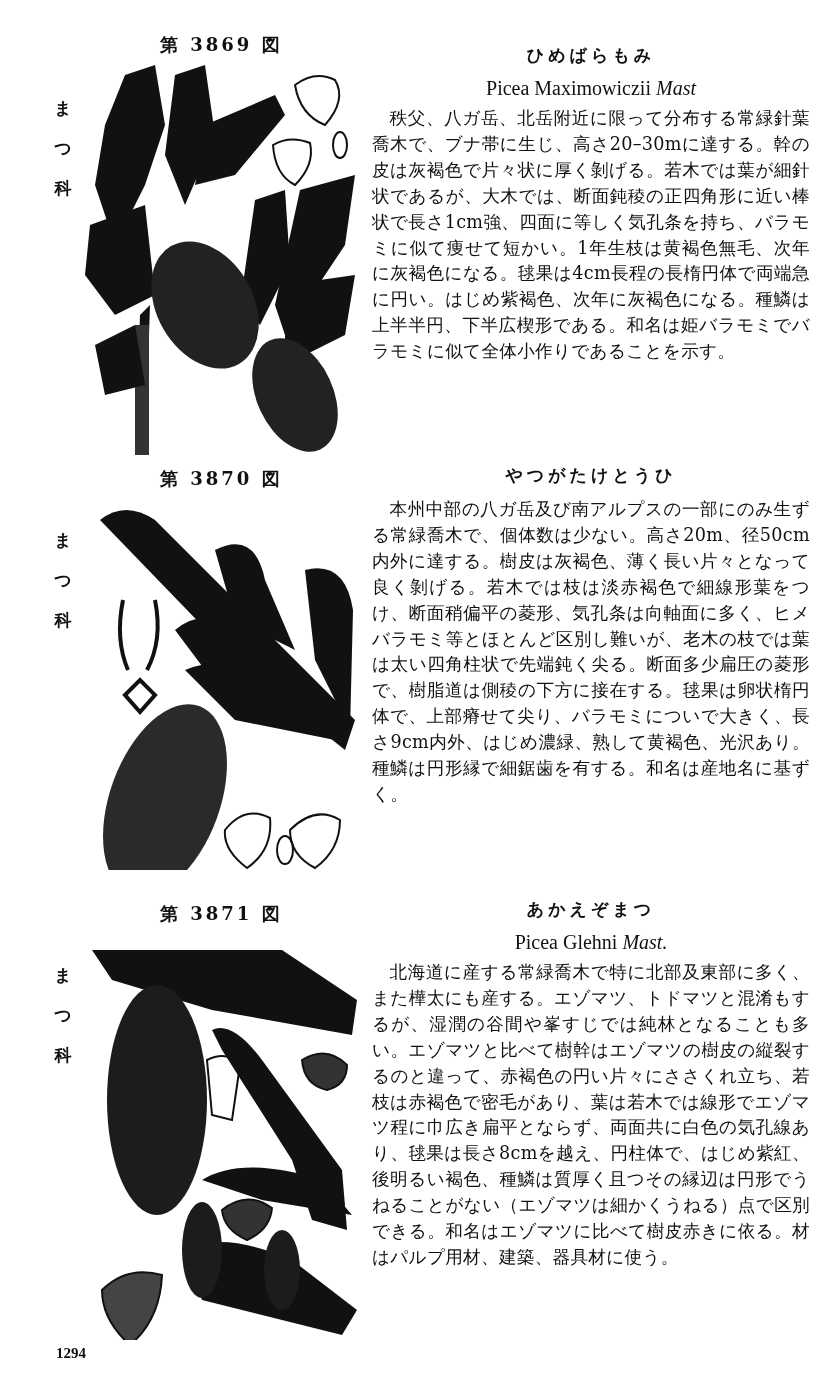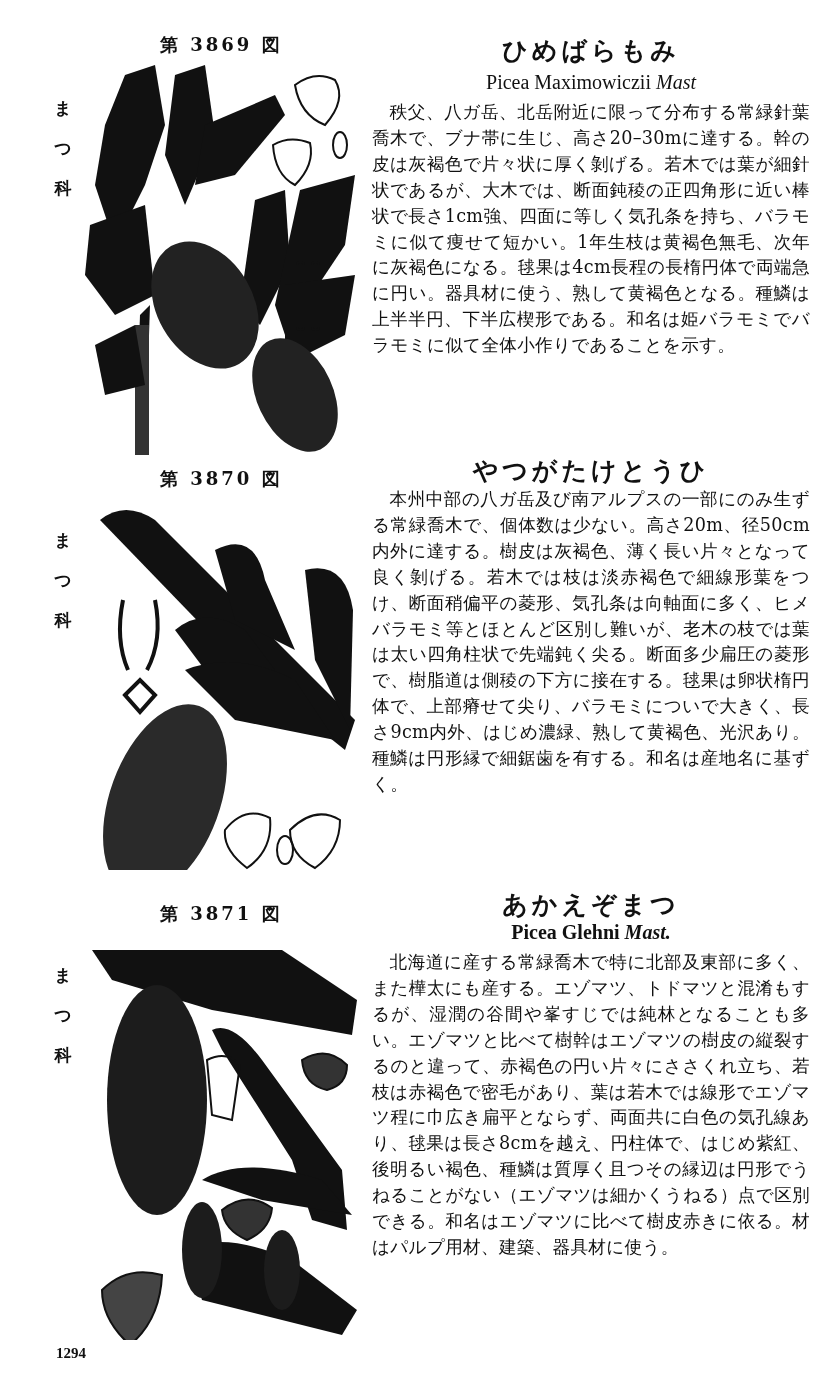--- a/index.html
+++ b/index.html
@@ -3,21 +3,21 @@
 <meta charset="utf-8">
 <style>
   html,body{margin:0;padding:0;background:#fff;}
   body{width:840px;height:1400px;position:relative;overflow:hidden;color:#111;
        font-family:"DejaVu Serif","Liberation Serif",serif;}
   .fig-label{position:absolute;font-size:18px;letter-spacing:3px;font-weight:bold;}
   .family{position:absolute;width:22px;font-size:17px;line-height:40px;text-align:center;font-weight:bold;}
   .family span{display:block;}
   .illus{position:absolute;}
   .entry{position:absolute;left:372px;width:438px;}
-  .jp-title{text-align:center;font-size:25px;font-weight:bold;letter-spacing:4px;margin:0;}
+  .jp-title{text-align:center;font-size:17px;font-weight:bold;letter-spacing:4px;margin:10px;}
   .alt-name{text-align:center;font-size:22px;letter-spacing:6px;margin:2px 0 0 0;}
   .sci-name{text-align:center;font-size:20px;margin:4px 0 6px 0;font-family:"Liberation Serif",serif;}
   .sci-name i{font-style:italic;}
   .desc{font-size:17.6px;line-height:25.9px;text-align:justify;margin:0;text-indent:1em;letter-spacing:0.3px;}
   .page-num{position:absolute;left:56px;top:1345px;font-size:15px;font-weight:bold;font-family:"Liberation Serif",serif;}
 </style>
 </head>
 <body>
 
 <div class="fig-label" style="left:160px;top:33px;text-align:center;">第 3869 図</div>
@@ -47,21 +47,21 @@
   <rect x="227" y="197" width="7" height="68" rx="3" fill="none" stroke="#111" stroke-width="2"></rect>
 
   <path d="M210 20 Q230 5 250 15 Q262 35 240 60 Q215 50 210 20 Z" fill="none" stroke="#111" stroke-width="2"></path>
   <path d="M188 80 Q205 70 225 78 Q230 100 210 120 Q190 110 188 80 Z" fill="none" stroke="#111" stroke-width="2"></path>
   <ellipse cx="255" cy="80" rx="7" ry="13" fill="none" stroke="#111" stroke-width="2"></ellipse>
 </svg>
 
 <div class="entry" style="top:34px;">
   <h2 class="jp-title">ひめばらもみ</h2>
   <p class="sci-name"><span>Picea Maximowiczii</span> <i>Mast</i></p>
-  <p class="desc">秩父、八ガ岳、北岳附近に限って分布する常緑針葉喬木で、ブナ帯に生じ、高さ20–30mに達する。幹の皮は灰褐色で片々状に厚く剝げる。若木では葉が細針状であるが、大木では、断面鈍稜の正四角形に近い棒状で長さ1cm強、四面に等しく気孔条を持ち、バラモミに似て痩せて短かい。1年生枝は黄褐色無毛、次年に灰褐色になる。毬果は4cm長程の長楕円体で両端急に円い。器具材に使う、熟して黄褐色となる。種鱗は上半半円、下半広楔形である。和名は姫バラモミでバラモミに似て全体小作りであることを示す。</p>
+  <p class="desc">秩父、八ガ岳、北岳附近に限って分布する常緑針葉喬木で、ブナ帯に生じ、高さ20–30mに達する。幹の皮は灰褐色で片々状に厚く剝げる。若木では葉が細針状であるが、大木では、断面鈍稜の正四角形に近い棒状で長さ1cm強、四面に等しく気孔条を持ち、バラモミに似て痩せて短かい。1年生枝は黄褐色無毛、次年に灰褐色になる。毬果は4cm長程の長楕円体で両端急に円い。はじめ紫褐色、次年に灰褐色になる。種鱗は上半半円、下半広楔形である。和名は姫バラモミでバラモミに似て全体小作りであることを示す。</p>
 </div>
 
 <div class="fig-label" style="left:160px;top:467px;">第 3870 図</div>
 <div class="family" style="left:52px;top:520px;">
   <span>ま</span>
   <span>つ</span>
   <span>科</span>
 </div>
 <svg class="illus" style="left:95px;top:500px;" width="265" height="370" viewBox="0 0 265 370">
   <path d="M5 20 Q30 0 60 20 L260 220 L250 250 L150 170 Z" fill="#111"></path>
@@ -98,17 +98,17 @@
   <ellipse cx="110" cy="300" rx="20" ry="48" fill="#1c1c1c"></ellipse>
   <ellipse cx="190" cy="320" rx="18" ry="40" fill="#1c1c1c"></ellipse>
   <path d="M115 110 Q135 100 148 115 L140 170 L120 165 Z" fill="none" stroke="#111" stroke-width="2"></path>
   <path d="M210 110 Q235 95 255 115 Q255 135 235 140 Q212 135 210 110 Z" fill="#333" stroke="#111" stroke-width="2"></path>
   <path d="M130 260 Q155 240 180 258 Q178 280 155 290 Q132 280 130 260 Z" fill="#333" stroke="#111" stroke-width="2"></path>
   <path d="M10 340 Q35 315 70 325 Q68 370 38 395 Q10 370 10 340 Z" fill="#444" stroke="#111" stroke-width="2"></path>
 </svg>
 
 <div class="entry" style="top:888px;">
   <h2 class="jp-title">あかえぞまつ</h2>
-  <p class="sci-name" style="margin-top:0;font-weight:bold;"><span>Picea Glehni</span> <i>Mast.</i></p>
+  <p class="sci-name" style="margin-top:0;"><span>Picea Glehni</span> <i>Mast.</i></p>
   <p class="desc">北海道に産する常緑喬木で特に北部及東部に多く、また樺太にも産する。エゾマツ、トドマツと混淆もするが、湿潤の谷間や峯すじでは純林となることも多い。エゾマツと比べて樹幹はエゾマツの樹皮の縦裂するのと違って、赤褐色の円い片々にささくれ立ち、若枝は赤褐色で密毛があり、葉は若木では線形でエゾマツ程に巾広き扁平とならず、両面共に白色の気孔線あり、毬果は長さ8cmを越え、円柱体で、はじめ紫紅、後明るい褐色、種鱗は質厚く且つその縁辺は円形でうねることがない（エゾマツは細かくうねる）点で区別できる。和名はエゾマツに比べて樹皮赤きに依る。材はパルプ用材、建築、器具材に使う。</p>
 </div>
 
 <div class="page-num">1294</div>
 
 </body></html>

